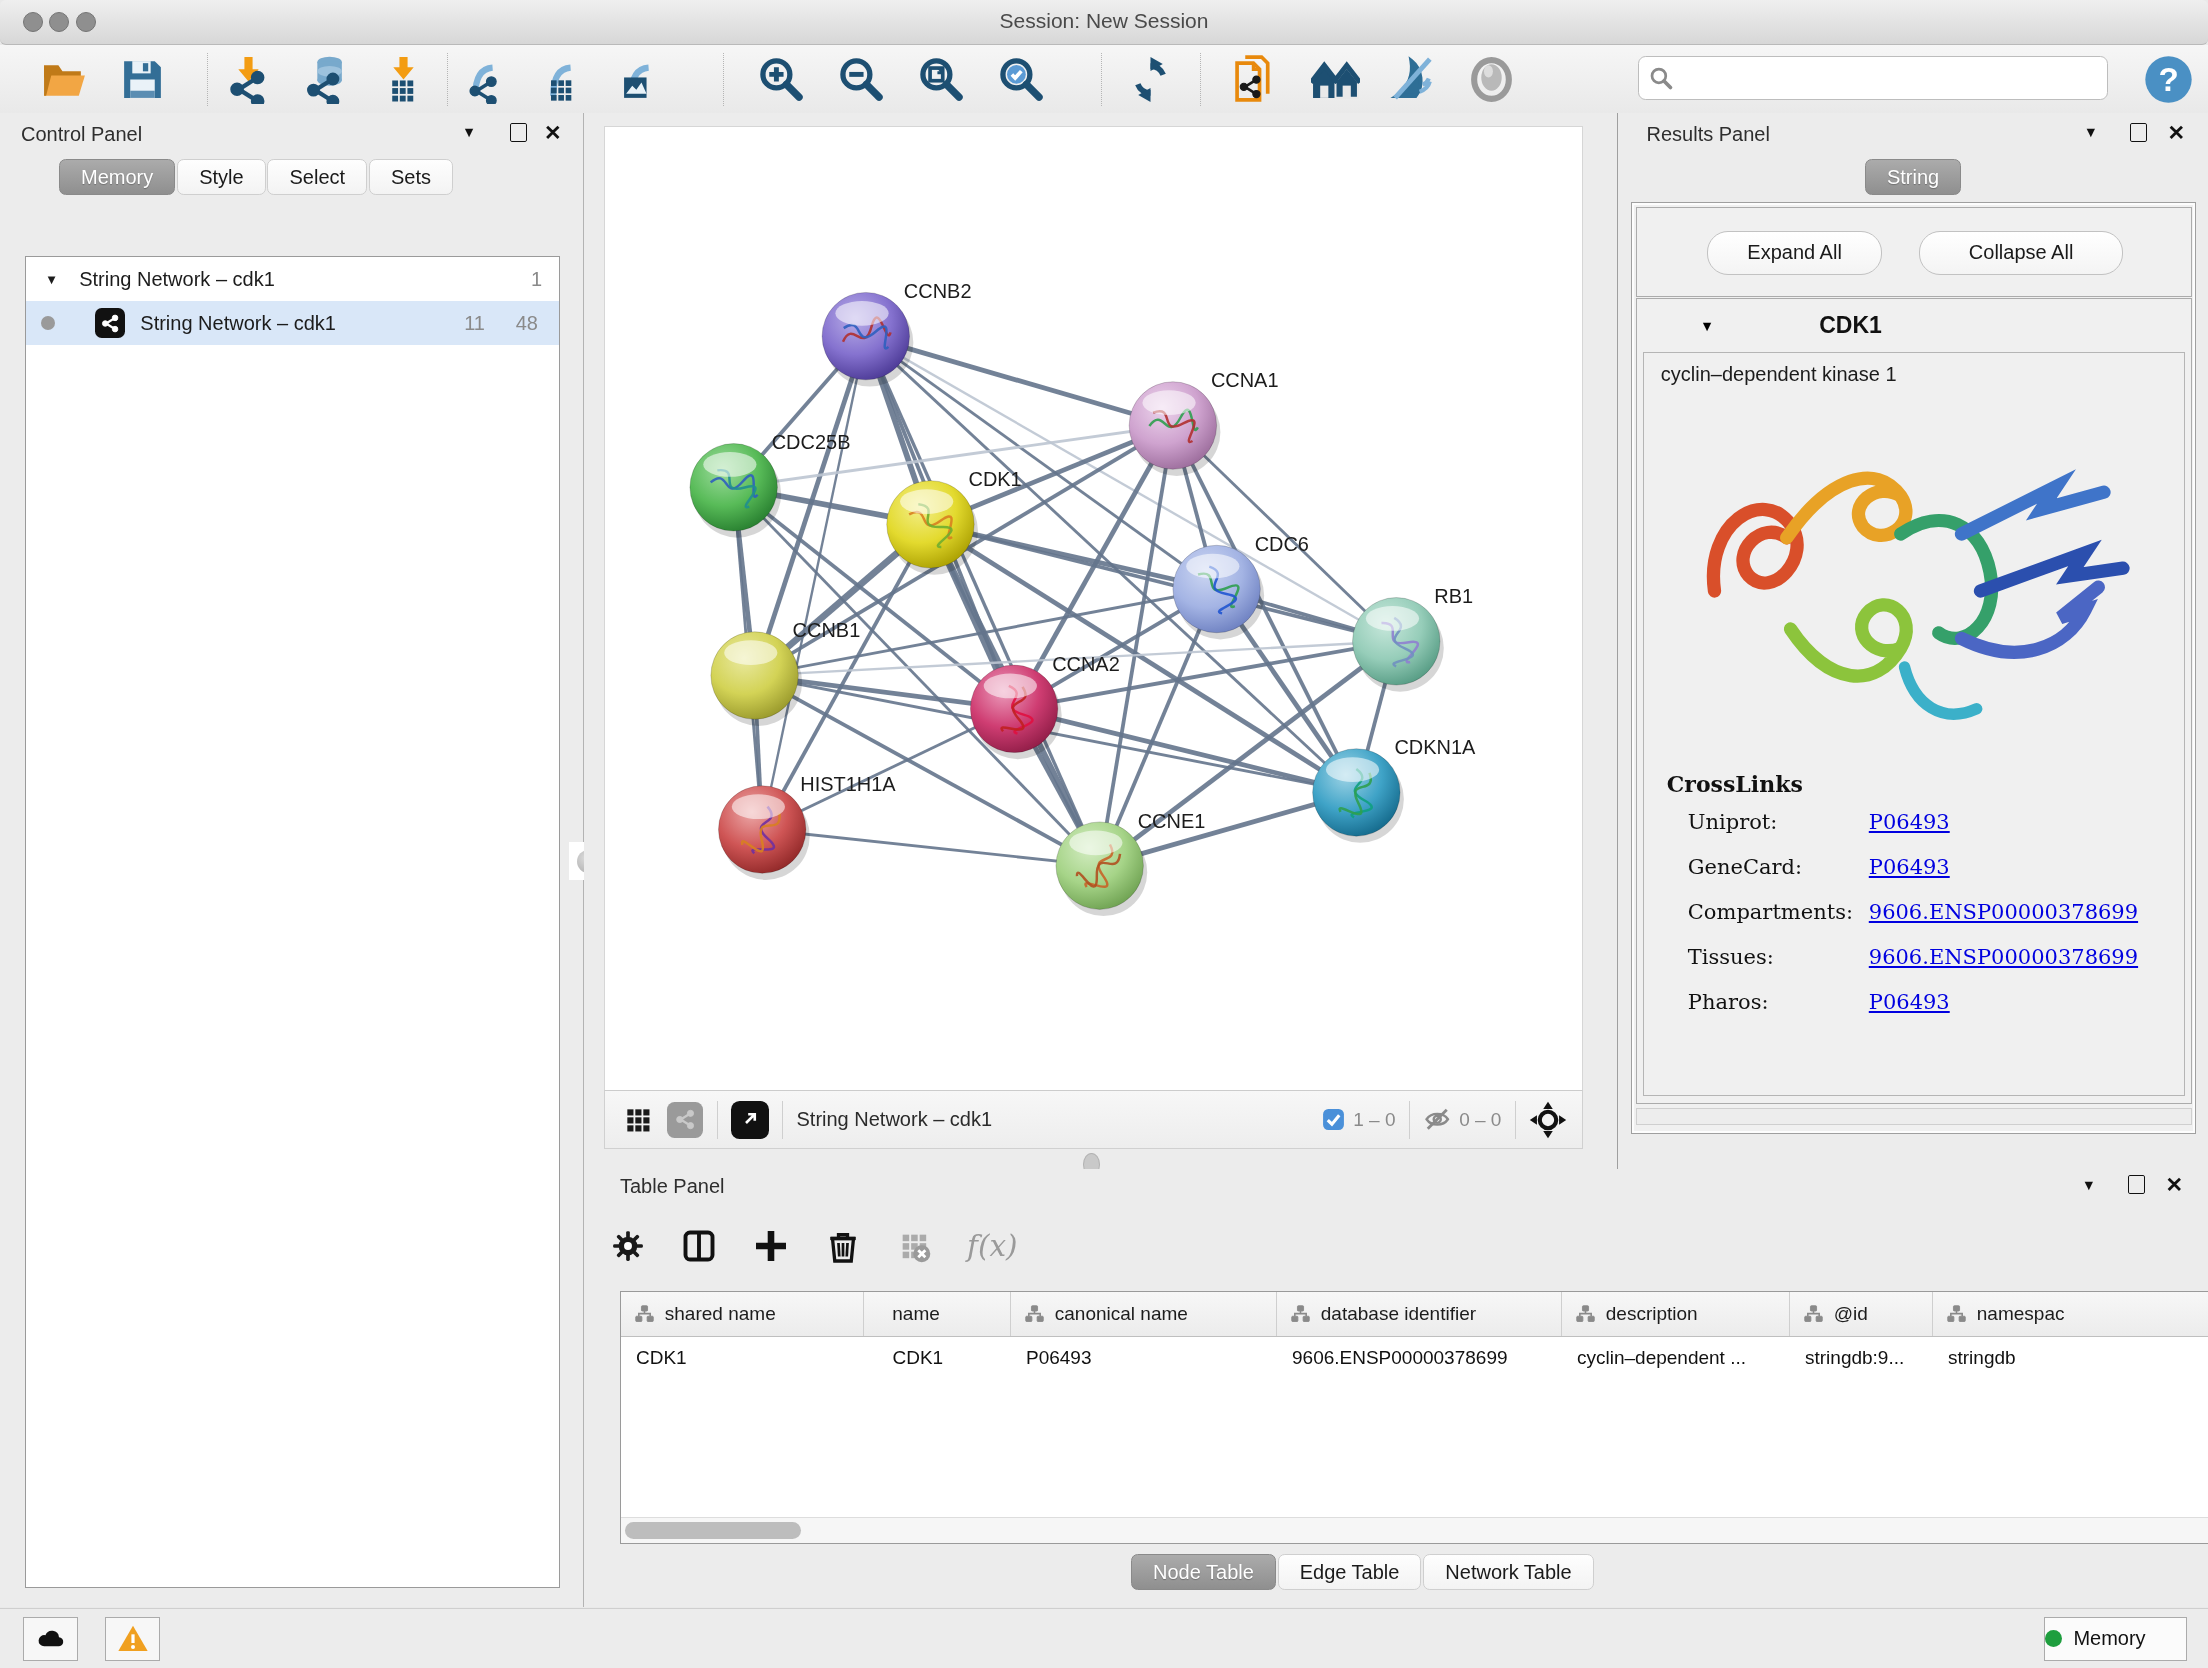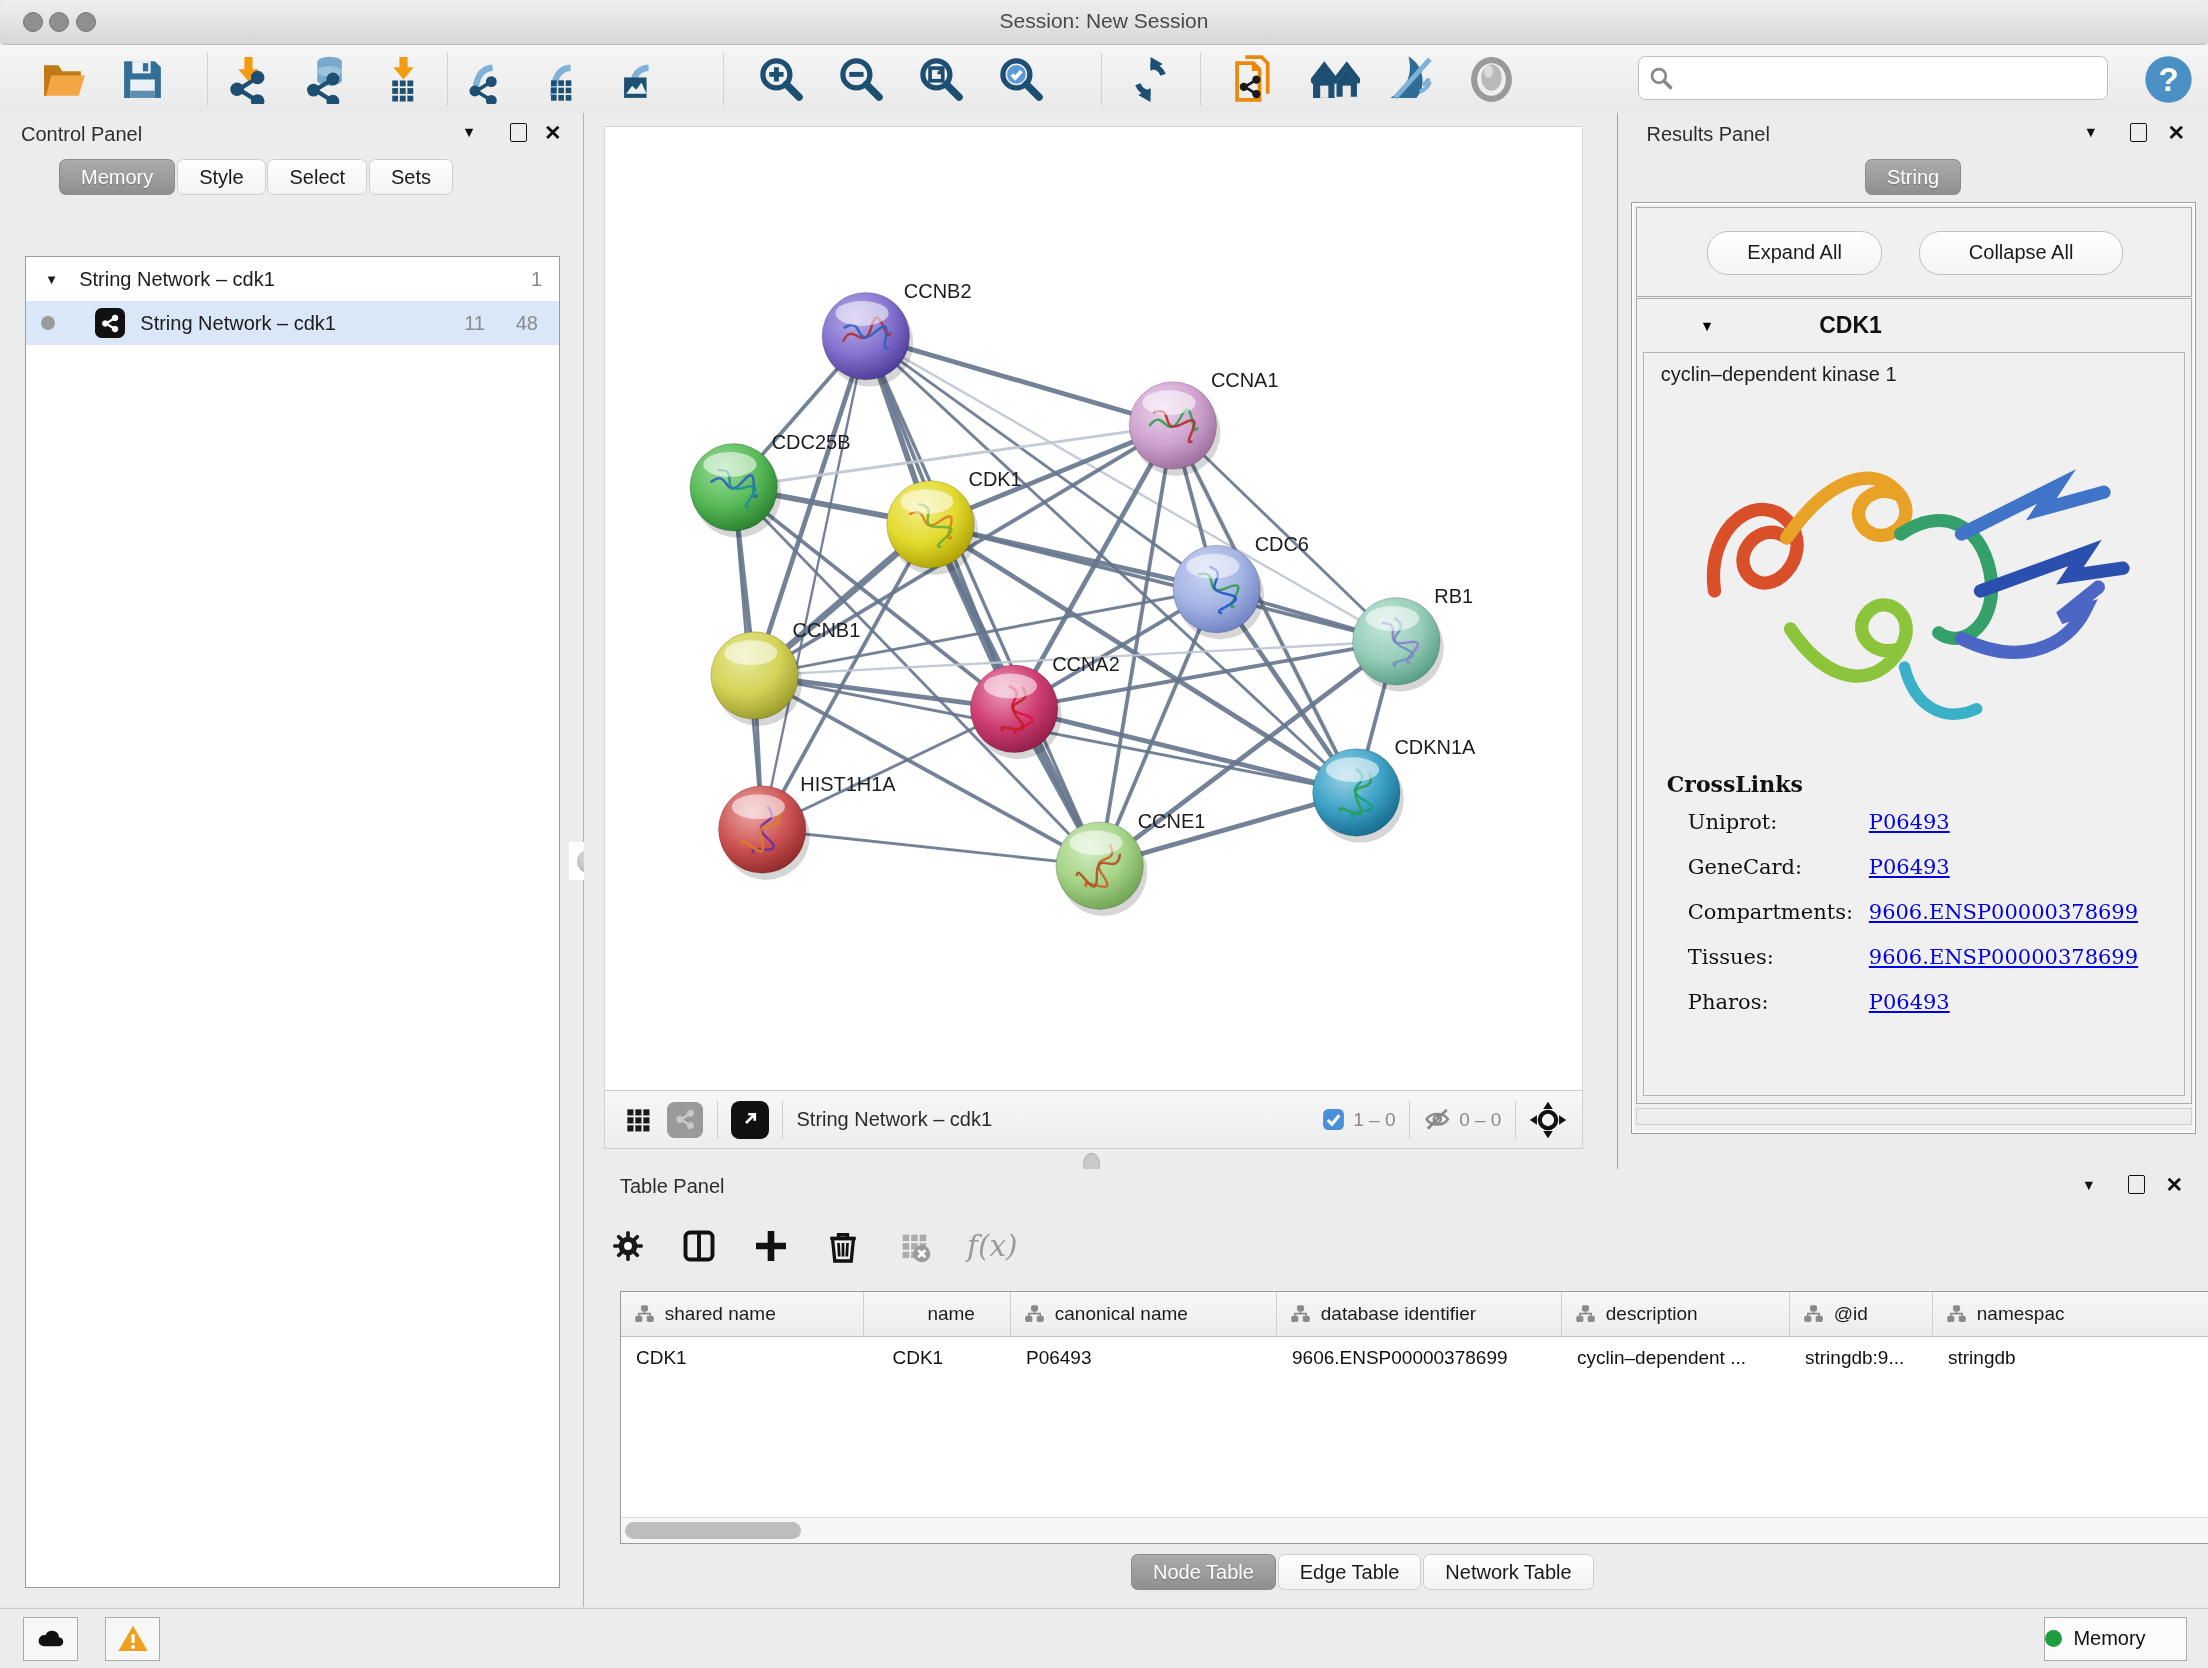--- a/index.html
+++ b/index.html
@@ -694,21 +694,21 @@
     </div>
 
     <div id="t-table">
       <div id="t-head">
           <div class="hcell" style="width: 243px;">
             <svg width="21" height="21" viewBox="0 0 24 24" fill="#8a8a8a" stroke="#8a8a8a">
               <use href="#treecolg"></use>
             </svg>
             <span>shared name</span>
           </div>
-          <div class="hcell" style="width: 147px; justify-content: center;">
+          <div class="hcell" style="width: 147px;">
             <span style="margin-left: 15px;">name</span>
           </div>
           <div class="hcell" style="width: 266px;">
             <svg width="21" height="21" viewBox="0 0 24 24" fill="#8a8a8a" stroke="#8a8a8a">
               <use href="#treecolg"></use>
             </svg>
             <span>canonical name</span>
           </div>
           <div class="hcell" style="width: 285px;">
             <svg width="21" height="21" viewBox="0 0 24 24" fill="#8a8a8a" stroke="#8a8a8a">

